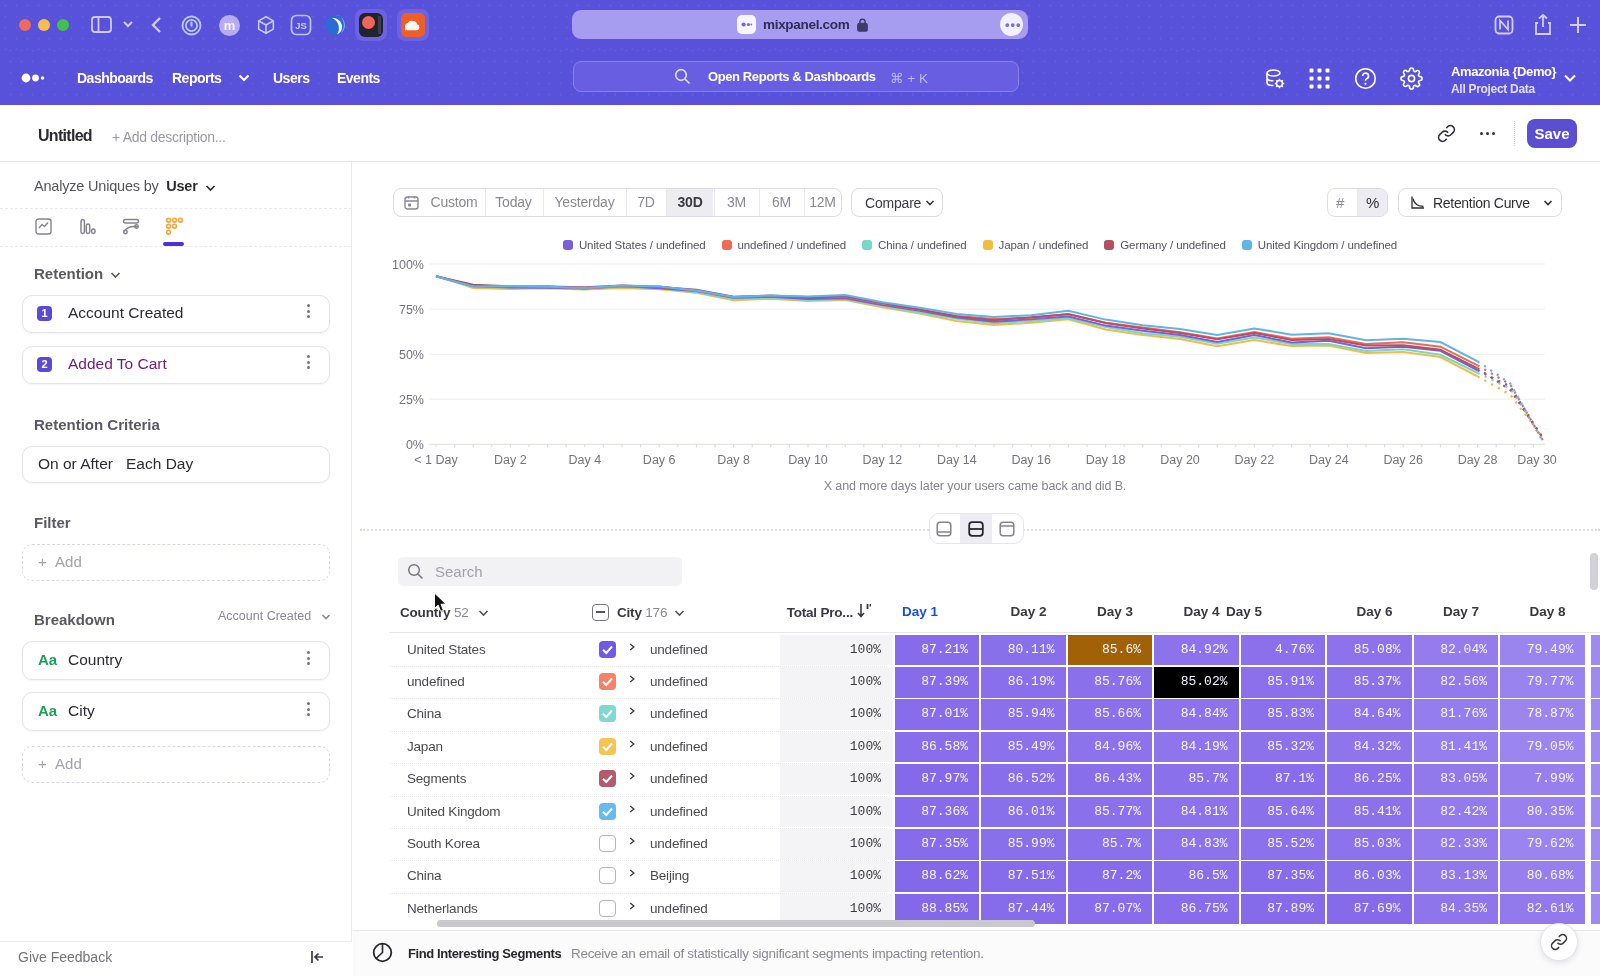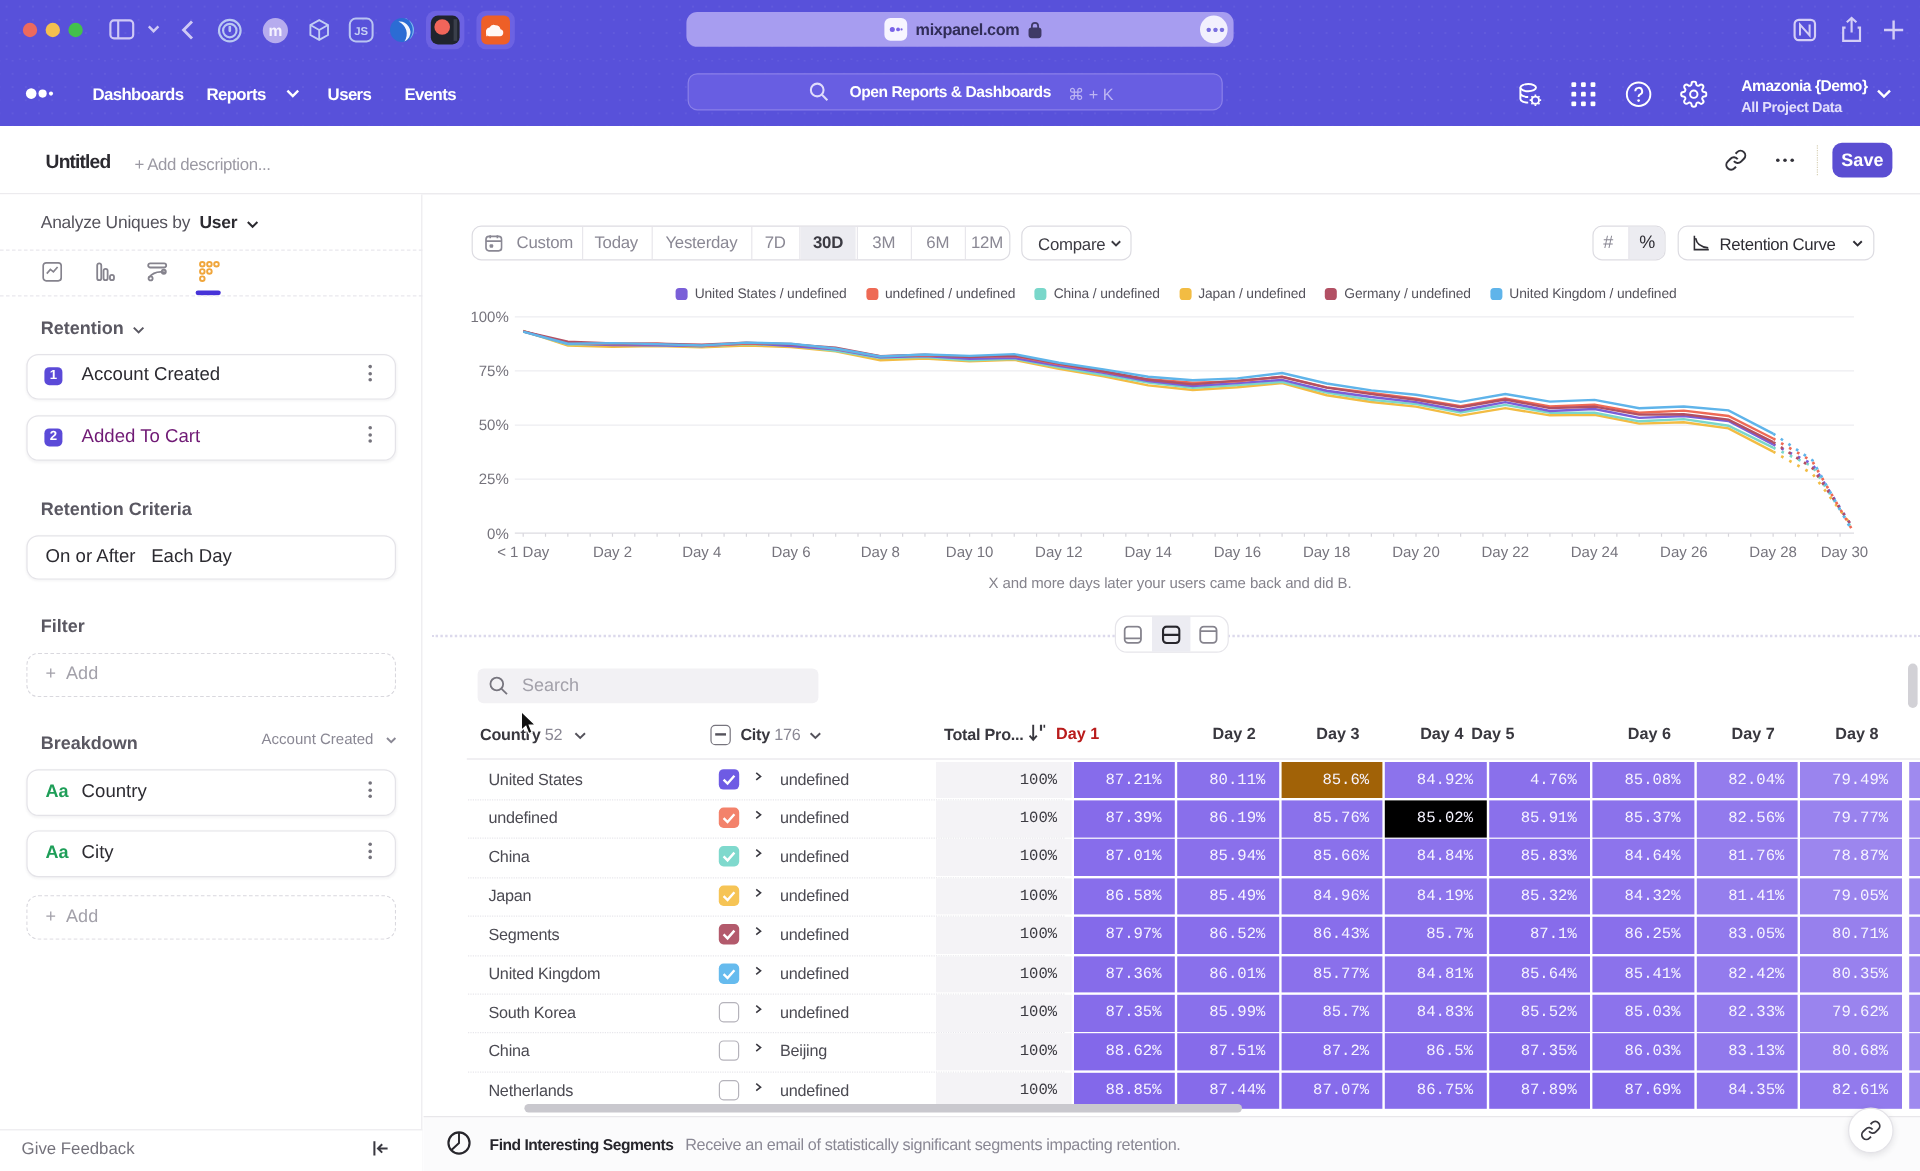--- a/index.html
+++ b/index.html
@@ -392,21 +392,21 @@
 <div class="abs" style="left:596px;top:611.2px;width:9px;height:2px;background:#55535c"></div>
 <div class="abs" style="left:617px;top:605px;font-size:13.5px;font-weight:600;color:#39383f;letter-spacing:-0.2px">City <span style="color:#8a8894;font-weight:400">176</span></div>
 <svg class="abs" style="left:674px;top:610px" width="11" height="7" viewBox="0 0 11 7" fill="none" stroke="#55535c" stroke-width="1.6">
       <path d="M1.5 1 L5.5 5 L9.5 1"></path>
     </svg>
 <div class="abs" style="left:688px;top:605px;width:165px;font-size:13.5px;font-weight:600;color:#39383f;text-align:right;letter-spacing:-0.2px">Total Pro...</div>
 <svg class="abs" style="left:857px;top:602px" width="14" height="17" viewBox="0 0 14 17" fill="none" stroke="#39383f" stroke-width="1.6">
       <path d="M4 2 V14 M1 11 L4 14.5 L7 11"></path>
       <path d="M10.5 2 V7 M13.5 2 V4.5" stroke-width="1.8"></path>
     </svg>
-<div class="abs" style="left:880.0px;top:604px;width:80px;text-align:left;font-size:13.5px;font-weight:600;color:#b91c1c">Day 1</div>
+<div class="abs" style="left:880.0px;top:604px;width:80px;text-align:center;font-size:13.5px;font-weight:600;color:#1d4ed8">Day 1</div>
     <div class="abs" style="left:966.5px;top:604px;width:80px;text-align:right;font-size:13.5px;font-weight:600;color:#39383f">Day 2</div>
     <div class="abs" style="left:1053.0px;top:604px;width:80px;text-align:right;font-size:13.5px;font-weight:600;color:#39383f">Day 3</div>
     <div class="abs" style="left:1139.5px;top:604px;width:80px;text-align:right;font-size:13.5px;font-weight:600;color:#39383f">Day 4</div>
     <div class="abs" style="left:1226.0px;top:604px;width:80px;font-size:13.5px;font-weight:600;color:#39383f">Day 5</div>
     <div class="abs" style="left:1312.5px;top:604px;width:80px;text-align:right;font-size:13.5px;font-weight:600;color:#39383f">Day 6</div>
     <div class="abs" style="left:1399.0px;top:604px;width:80px;text-align:right;font-size:13.5px;font-weight:600;color:#39383f">Day 7</div>
     <div class="abs" style="left:1485.5px;top:604px;width:80px;text-align:right;font-size:13.5px;font-weight:600;color:#39383f">Day 8</div>
 <div class="abs" style="left:389px;top:631.5px;width:1211px;border-top:1px solid #e6e5ea"></div>
 
 <div class="trow" style="top:633.6px">
@@ -503,21 +503,21 @@
       </svg>
       <div class="ccity">undefined</div>
       <div class="tot">100%</div>
       <div class="dc" style="left:527.5px;background:#846aea">87.97%</div>
       <div class="dc" style="left:614.0px;background:#886eeb">86.52%</div>
       <div class="dc" style="left:700.5px;background:#886eeb">86.43%</div>
       <div class="dc" style="left:787.0px;background:#8a71eb">85.7%</div>
       <div class="dc" style="left:873.5px;background:#876ceb">87.1%</div>
       <div class="dc" style="left:960.0px;background:#896feb">86.25%</div>
       <div class="dc" style="left:1046.5px;background:#9179ec">83.05%</div>
-      <div class="dc" style="left:1133.0px;background:#9780ed">80.71%</div>
+      <div class="dc" style="left:1133.0px;background:#9780ed">7.99%</div>
       <div class="dc" style="left:1223.5px;width:16.5px;background:#9f8aef"></div>
     </div>
     <div class="rowsep" style="top:795.6px"></div>
     <div class="trow" style="top:795.6px">
       <div class="cname">United Kingdom</div>
       <div class="cb" style="background:#66bbee"><svg width="17" height="17" viewBox="0 0 17 17" fill="none" stroke="#fff" stroke-width="2">
           <path d="M4 8.7 L7.3 12 L13 5.5"></path>
         </svg></div>
       <svg class="chv" width="9" height="11" viewBox="0 0 9 11" fill="none" stroke="#3b3a42" stroke-width="1.8">
         <path d="M2 1.5 L7 5.5 L2 9.5"></path>

